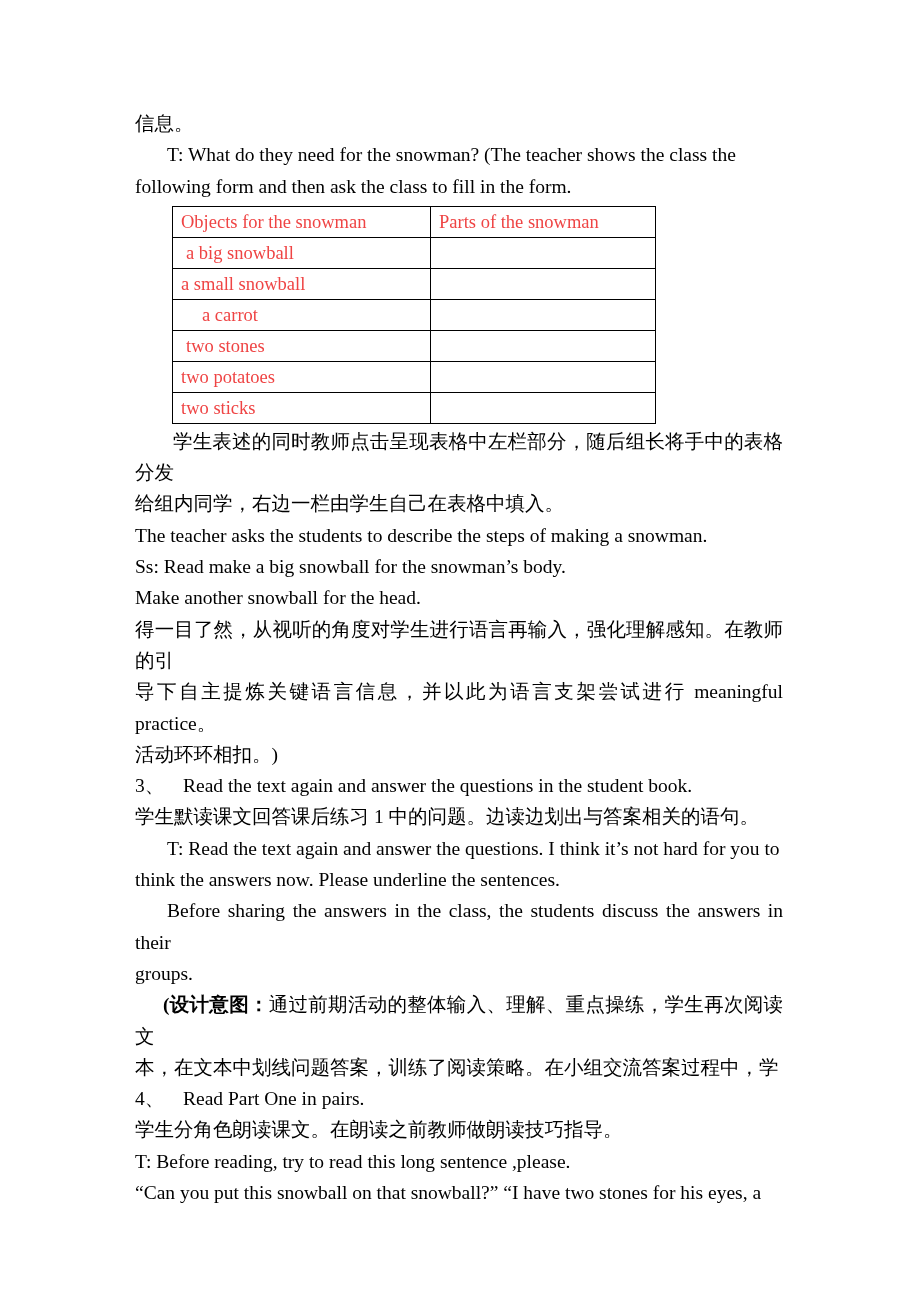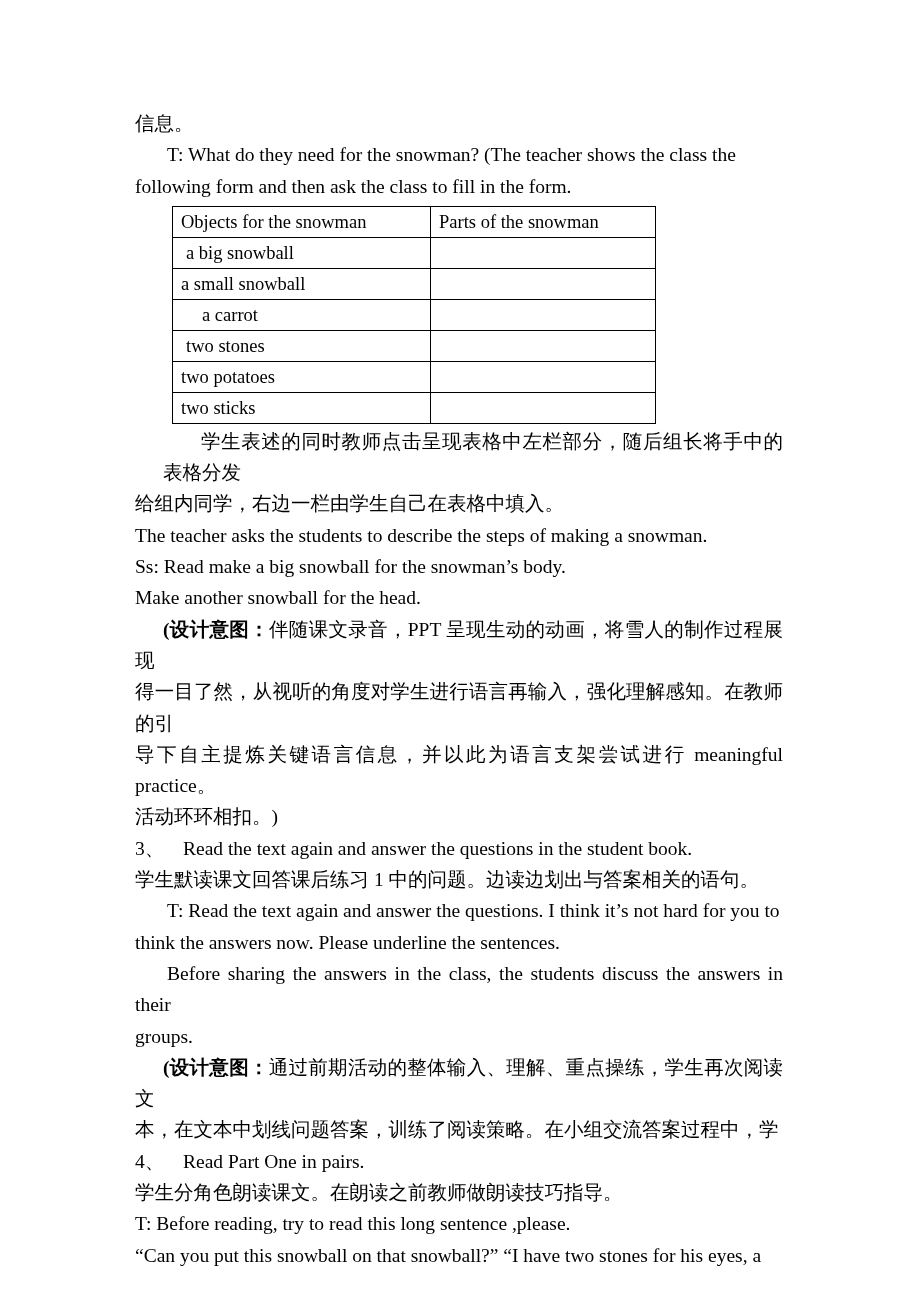--- a/index.html
+++ b/index.html
@@ -81,21 +81,21 @@
   table.snow-table col.c1 { width: 258px; }
   table.snow-table col.c2 { width: 225px; }
   table.snow-table td {
     border: 1px solid #000000;
     height: 30px;
     padding: 0 0 0 8px;
     font-size: 18.5px;
     line-height: 30px;
     vertical-align: middle;
     font-family: "Liberation Serif", "DejaVu Serif", serif;
-    color: #000000;
+    color: #ef4444;
   }
   table.snow-table td.indent-a { padding-left: 13px; }
   table.snow-table td.indent-b { padding-left: 29px; }
   table.snow-table td.indent-c { }
   table.snow-table td.hdr { padding-left: 8px; }
   table.snow-table td.empty { padding-left: 8px; }
 </style>
 </head>
 <body>
 
@@ -139,29 +139,28 @@
             <td class="empty"></td>
           </tr>
           <tr>
             <td class="indent-c">two sticks</td>
             <td class="empty"></td>
           </tr>
         </tbody>
       </table>
     </div>
 
-    <p class="line just" style="text-indent:38px;margin-left:28px;">学生表述的同时教师点击呈现表格中左栏部分，随后组长将手中的表格分发</p>
+    <p class="line just" style="text-indent:38px;">学生表述的同时教师点击呈现表格中左栏部分，随后组长将手中的表格分发</p>
     <p class="line left">给组内同学，右边一栏由学生自己在表格中填入。</p>
 
     <p class="line left">The teacher asks the students to describe the steps of making a snowman.</p>
 
     <p class="line left pl-33">Ss: Read make a big snowball for the snowman’s body.</p>
     <p class="line left pl-88">Make another snowball for the head.</p>
 
-    <p class="line just" style="text-indent:28px;"><span class="bold">(设计意图：</span><span>伴随课文录音，PPT 呈现生动的动画，将雪人的制作过程展现</span></p>
     <p class="line just">得一目了然，从视听的角度对学生进行语言再输入，强化理解感知。在教师的引</p>
     <p class="line just">导下自主提炼关键语言信息，并以此为语言支架尝试进行 meaningful practice。</p>
     <p class="line left">活动环环相扣。)</p>
 
     <div class="numitem">
       <span class="num">3、</span>
       <span class="numtext">Read the text again and answer the questions in the student book.</span>
     </div>
 
     <p class="line left pl-27">学生默读课文回答课后练习 1 中的问题。边读边划出与答案相关的语句。</p>

